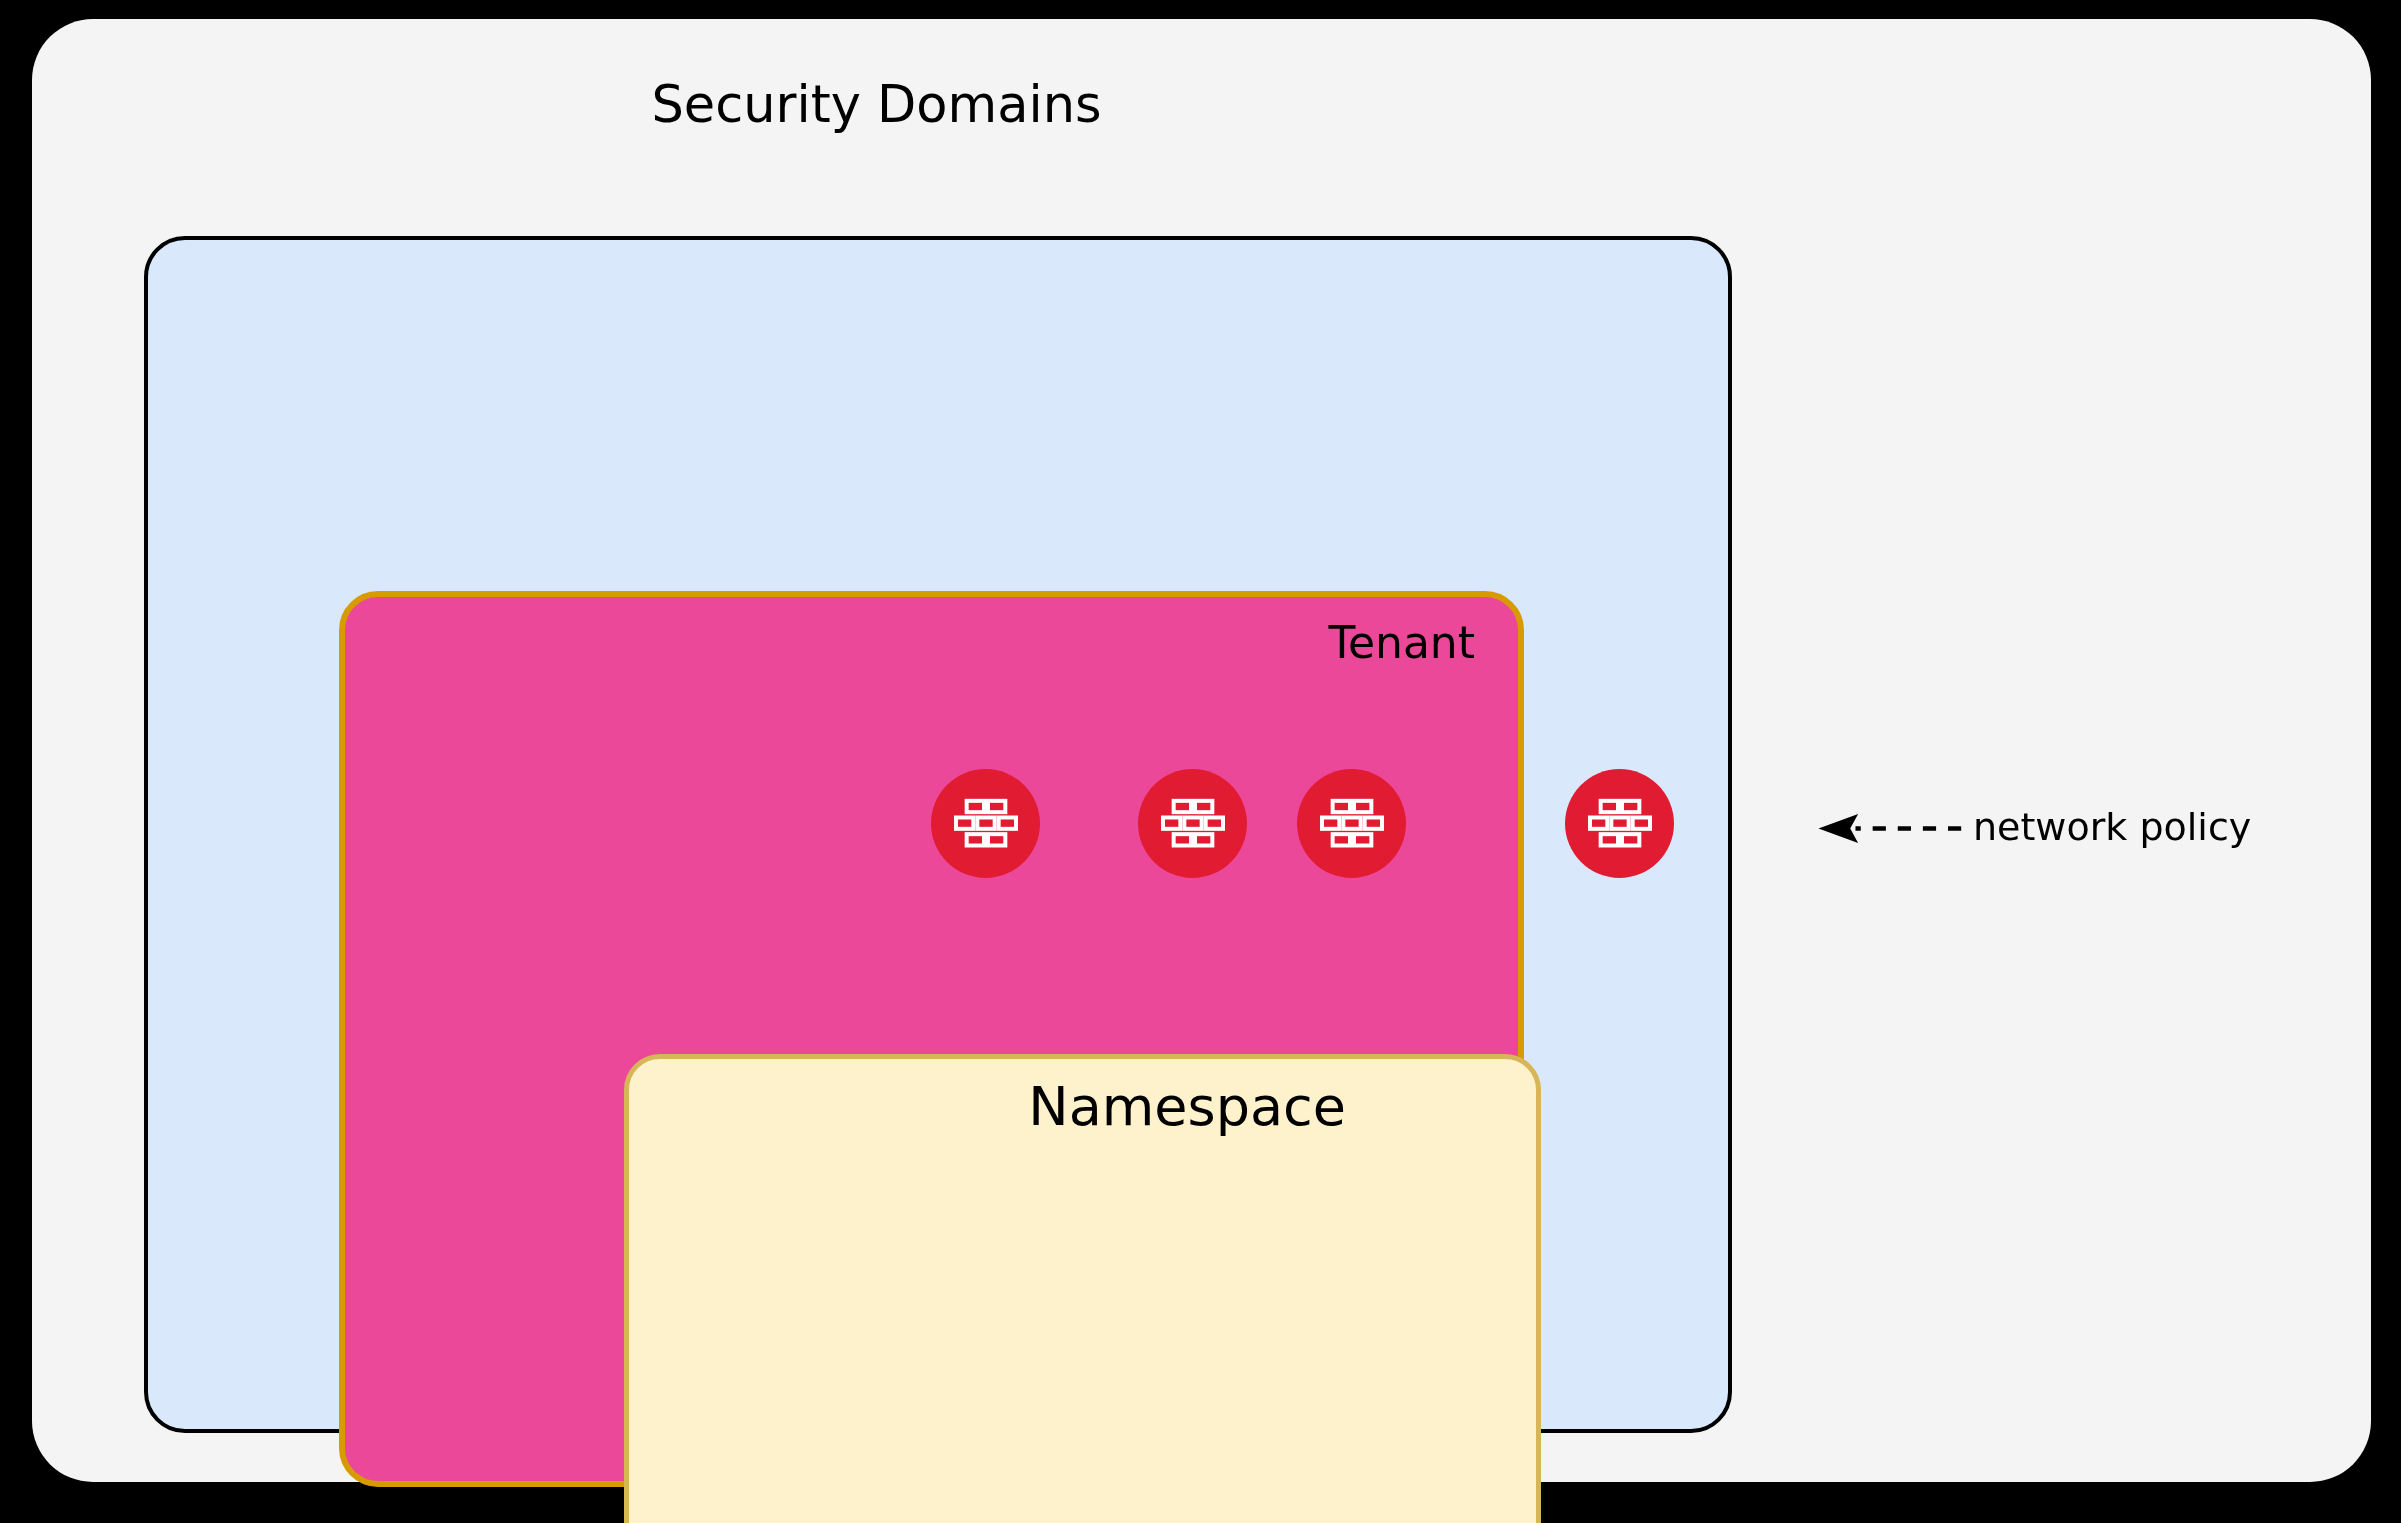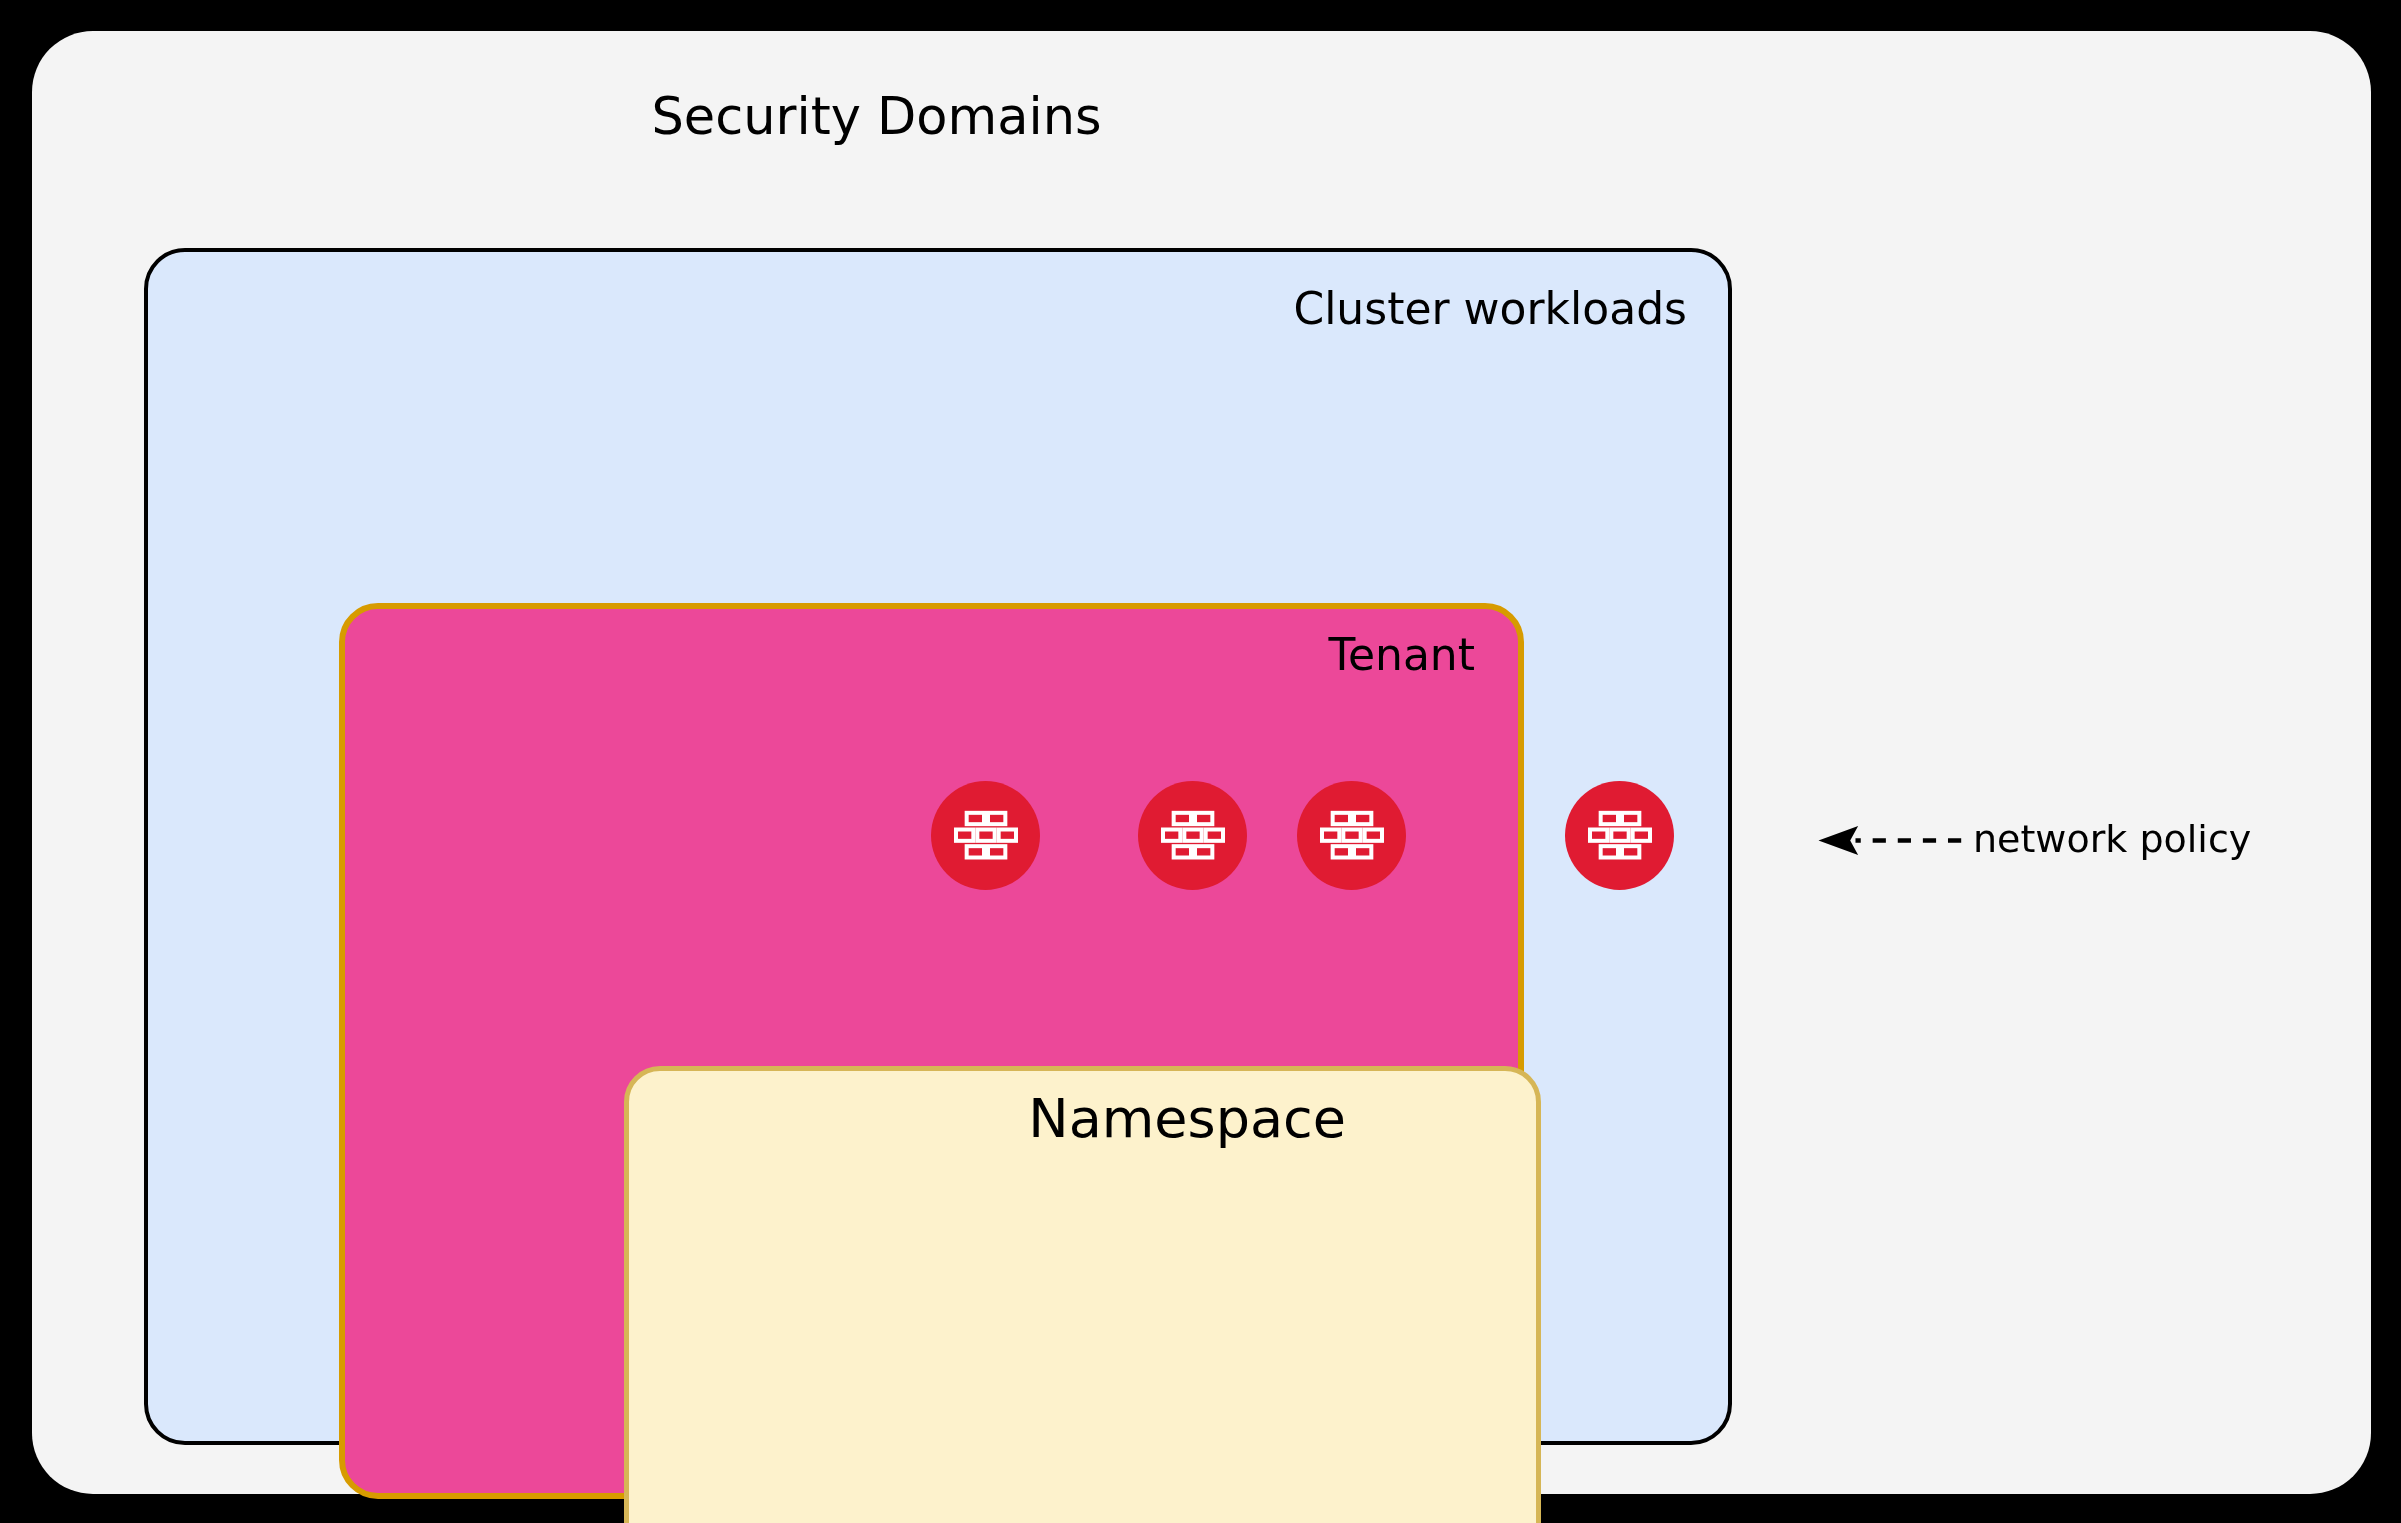--- a/index.html
+++ b/index.html
@@ -19,21 +19,21 @@
     position: relative;
     width: 2401px;
     height: 1524px;
     background: #000000;
   }
 
   
   .security-domains {
     position: absolute;
     left: 32px;
-    top: 31px;
+    top: 19px;
     width: 2339px;
     height: 1463px;
     background: #F4F4F4;
     border-radius: 61px;
     box-sizing: border-box;
     padding-left: 34px;
   }
 
   .sd-title {
     position: absolute;
@@ -164,21 +164,20 @@
 <body>
 
 <div id="canvas">
 
   <div class="security-domains">
 
     <div class="sd-title">Security Domains</div>
 
     <div class="cluster">
 
-      <div class="cluster-title">Cluster workloads</div>
 
       <div class="k8s-brand">kubernetes</div>
 
       <div class="tenant">
 
         <div class="tenant-title">Tenant</div>
 
         <div class="namespace">
 
           <div class="namespace-title">Namespace</div>

